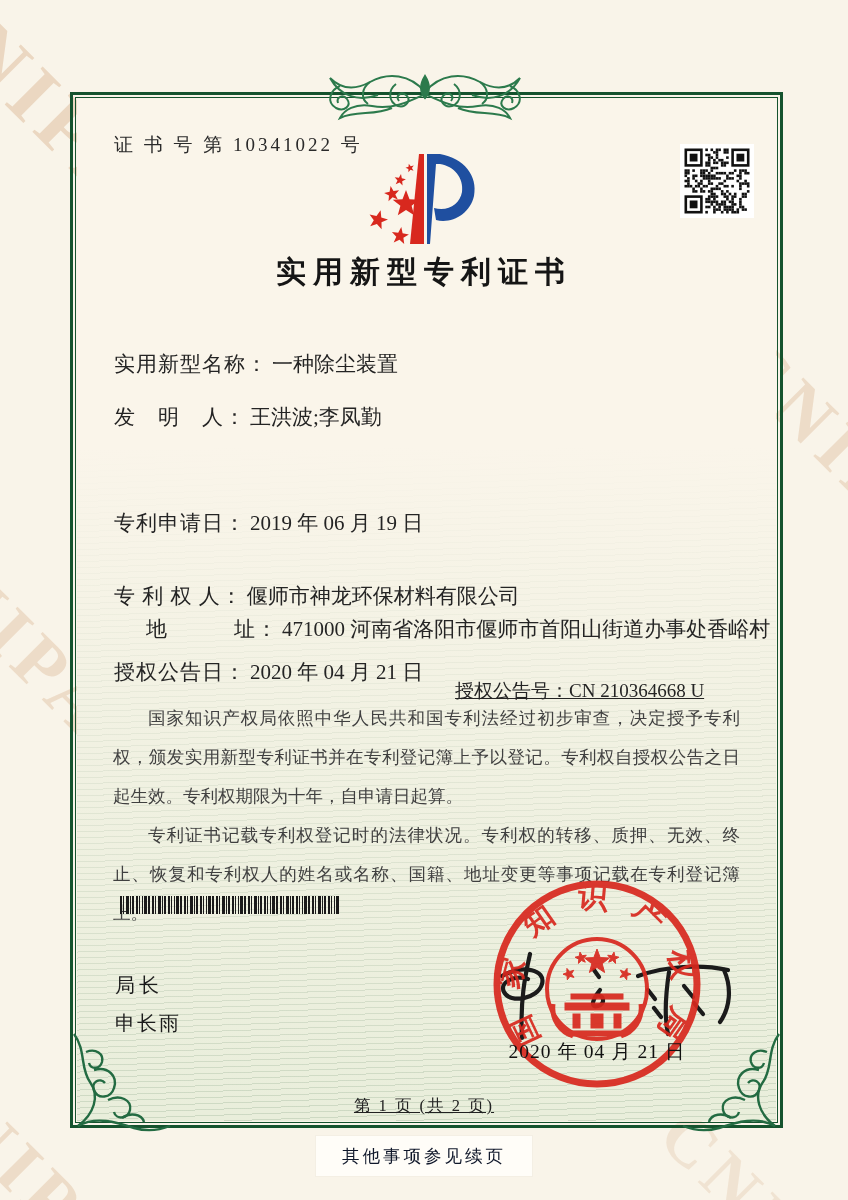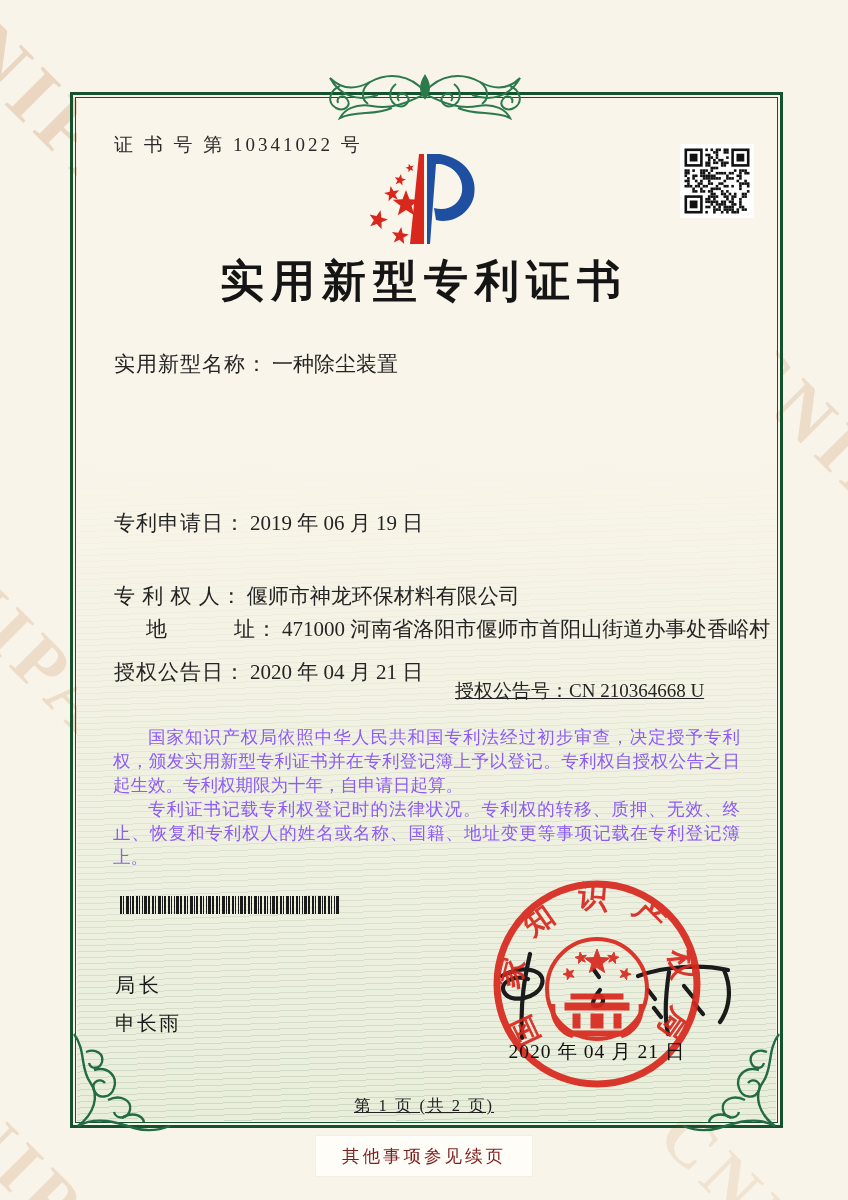--- a/index.html
+++ b/index.html
@@ -38,47 +38,47 @@
   }
   .ornament{position:absolute;}
   .cert-no{
     position:absolute;left:114px;top:132px;
     font-size:19px;letter-spacing:3px;color:#2a2a2a;text-align:center;
   }
   .logo{position:absolute;left:348px;top:146px;}
   .qr{position:absolute;left:680px;top:144px;width:74px;height:74px;background:#fff;padding:0;}
   .title{
     position:absolute;left:0;top:252px;width:848px;
-    text-align:center;font-size:44px;font-weight:bold;letter-spacing:7px;color:#151515;
+    text-align:center;font-size:30px;font-weight:bold;letter-spacing:7px;color:#151515;
   }
   .field{position:absolute;left:114px;font-size:21px;white-space:nowrap;color:#242424;}
   .field .lbl{letter-spacing:1px;}
   .field .val{margin-left:4px;}
   .field2{position:absolute;font-size:19px;white-space:nowrap;color:#242424;}
   .paras{
     position:absolute;left:113px;top:699px;width:627px;
-    font-size:17.5px;line-height:24px;text-align:justify;color:#8b5cf6;margin-top:26px;
+    font-size:17.5px;line-height:39px;text-align:justify;color:#404040;
   }
   .paras p{margin:0;text-indent:2em;}
   .barcode{position:absolute;left:120px;top:896px;}
   .sig-title{position:absolute;left:115px;top:972px;font-size:20px;letter-spacing:4px;}
   .sig-name{position:absolute;left:115px;top:1010px;font-size:20px;letter-spacing:2px;}
   .signature-svg{position:absolute;left:462px;top:946px;}
   .seal{position:absolute;left:487px;top:874px;width:220px;height:220px;}
   .seal-date{
     position:absolute;left:497px;top:1038px;width:200px;text-align:center;
     font-size:19.5px;color:#111;letter-spacing:1px;white-space:nowrap;
   }
   .page-info{
     position:absolute;left:0;top:1095px;width:848px;text-align:center;
     font-size:16.5px;letter-spacing:2px;color:#222;text-decoration:underline;
   }
   .note-box{
     position:absolute;left:50%;top:1136px;transform:translateX(-50%);
-    background:#fffdf8;padding:8px 26px;font-size:17.5px;letter-spacing:3px;color:#7f1d1d;
+    background:#fffdf8;padding:8px 26px;font-size:17.5px;letter-spacing:3px;color:#0f172a;
     box-shadow:0 0 0 1px rgba(0,0,0,0.02);
   }
 </style>
 </head>
 <body>
 
 <div class="page">
 
   <span class="watermark" style="left:-40px;top:-45px;font-size:82px;opacity:.6;">CNIPA</span>
   <span class="watermark" style="left:445px;top:100px;font-size:74px;opacity:.33;">CNIPA</span>
@@ -361,20 +361,23 @@
       <rect x="4.5" y="51.300000000000004" width="18.2" height="18.2" fill="#111"></rect>
       <rect x="7.1" y="53.900000000000006" width="13" height="13" fill="#fff"></rect>
       <rect x="9.7" y="56.50000000000001" width="7.800000000000001" height="7.800000000000001" fill="#111"></rect>
     </svg>
 
   <div class="title">实用新型专利证书</div>
 
   <div class="field" style="top:350px;">
     <span class="lbl">实用新型名称：</span><span class="val">一种除尘装置</span>
   </div>
+  <div class="field" style="top:403px;">
+    <span class="lbl">发　明　人：</span><span class="val">王洪波;李凤勤</span>
+  </div>
   <div class="field" style="top:509px;">
     <span class="lbl">专利申请日：</span><span class="val">2019 年 06 月 19 日</span>
   </div>
   <div class="field" style="top:582px;">
     <span class="lbl">专 利 权 人：</span><span class="val">偃师市神龙环保材料有限公司</span>
   </div>
   <div class="field" style="top:615px;margin-left:32px;">
     <span class="lbl">地　　　址：</span><span class="val">471000 河南省洛阳市偃师市首阳山街道办事处香峪村</span>
   </div>
   <div class="field" style="top:658px;">

